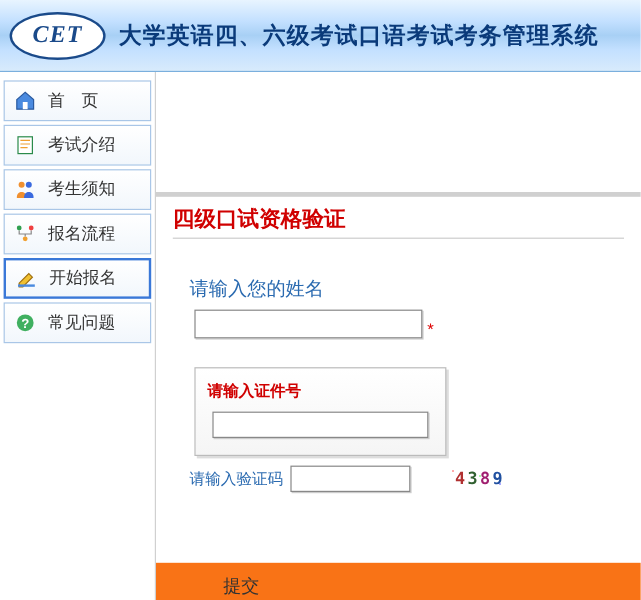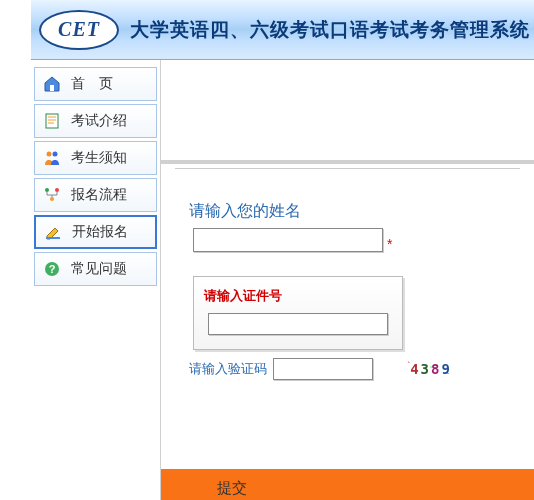--- a/index.html
+++ b/index.html
@@ -1,17 +1,17 @@
 <!DOCTYPE html>
 <html><head>
   <meta charset="utf-8">
   <style>
     * { margin: 0; padding: 0; box-sizing: border-box; }
     body { font-family: "Microsoft YaHei", SimSun, sans-serif; font-size: 13px; background: #fff; }
-    .container { width: 534px; height: 500px; position: relative; padding-left: 31px; }
+    .container { width: 534px; height: 500px; position: relative; }
     
     .header {
       height: 60px;
       background: linear-gradient(to bottom, #e8f4ff 0%, #c3e0ff 30%, #a8d0f5 50%, #c3e0ff 70%, #d8ebfc 100%);
       border-bottom: 1px solid #7aafdd;
       display: flex;
       align-items: center;
       padding-left: 8px;
     }
     .logo {
@@ -248,20 +248,21 @@
               <circle cx="10" cy="10" r="7" fill="#40b060"></circle>
               <text x="10" y="14" text-anchor="middle" fill="#fff" font-size="11" font-weight="bold">?</text>
             </svg>
         </span>
         <span>常见问题</span>
       </div>
     </div>
 
     <div class="main">
       <div class="main-divider"></div>
+      <div class="form-title">四级口试资格验证</div>
       <hr class="form-hr">
       <div class="form-area">
         <div class="form-label">请输入您的姓名</div>
         <div class="input-row">
           <input class="text-input" type="text" style="">
           <span class="asterisk">*</span>
         </div>
         <div class="id-box">
           <div class="id-box-label">请输入证件号</div>
           <input class="id-input" type="text" style="">

